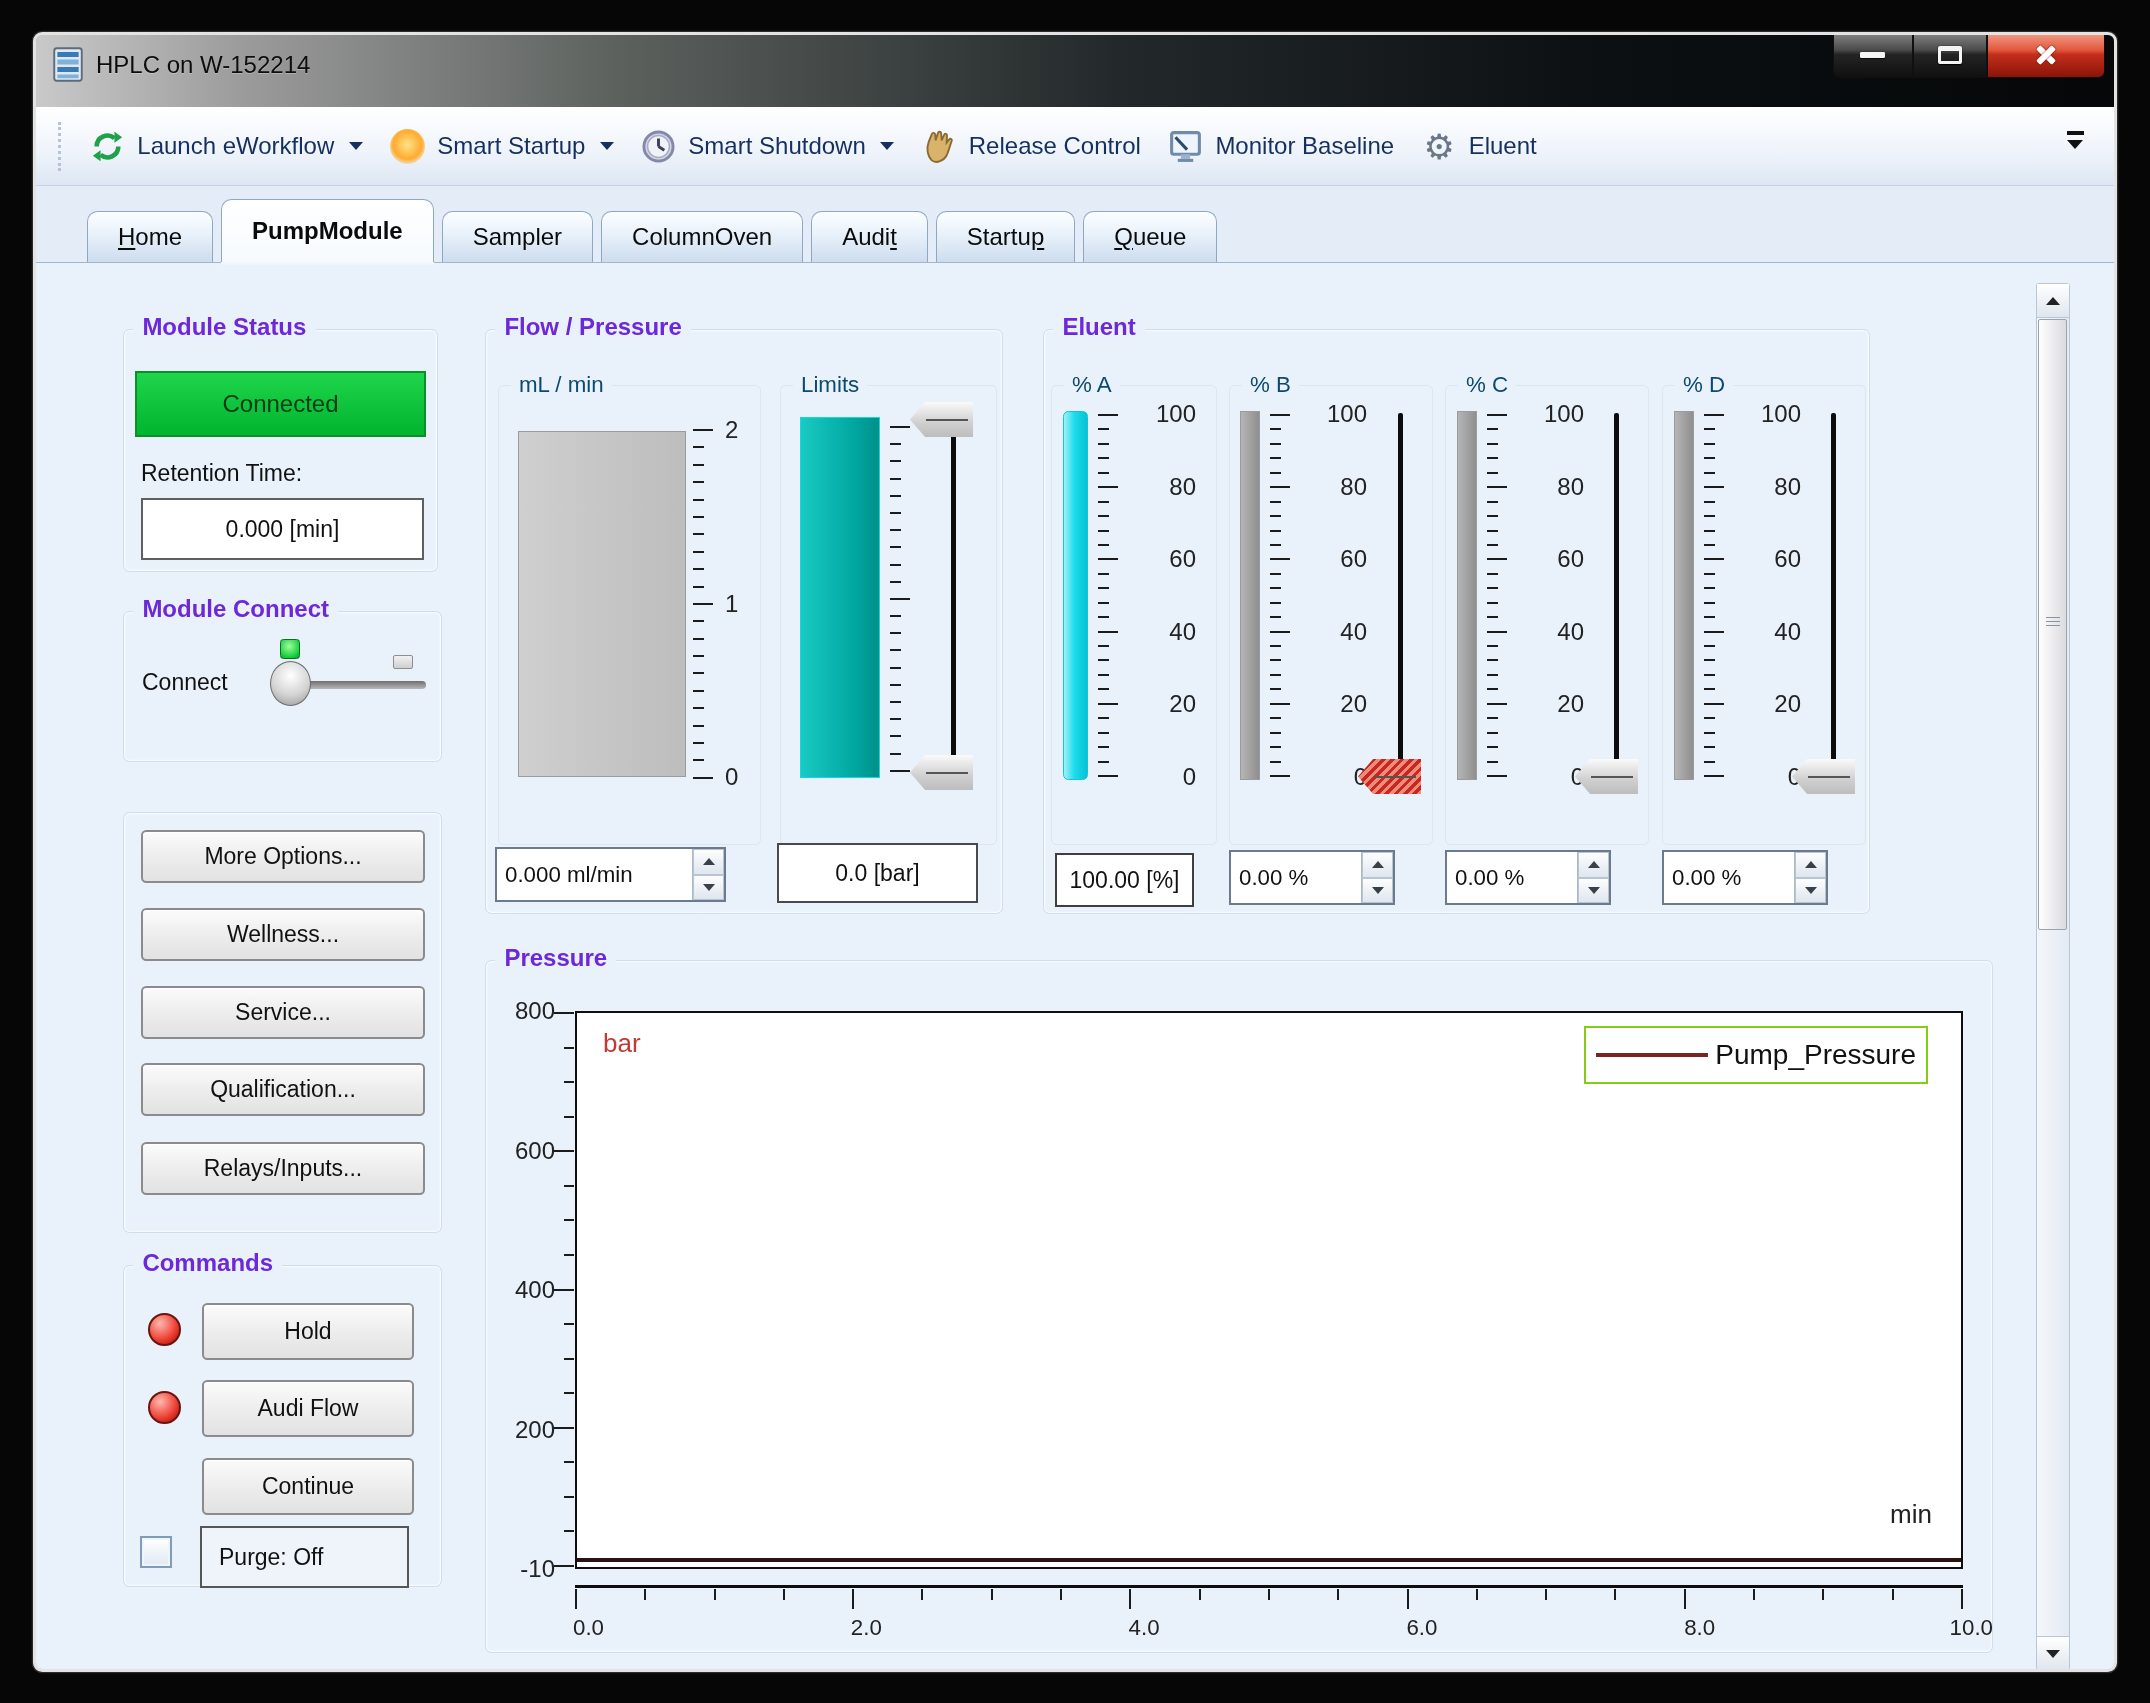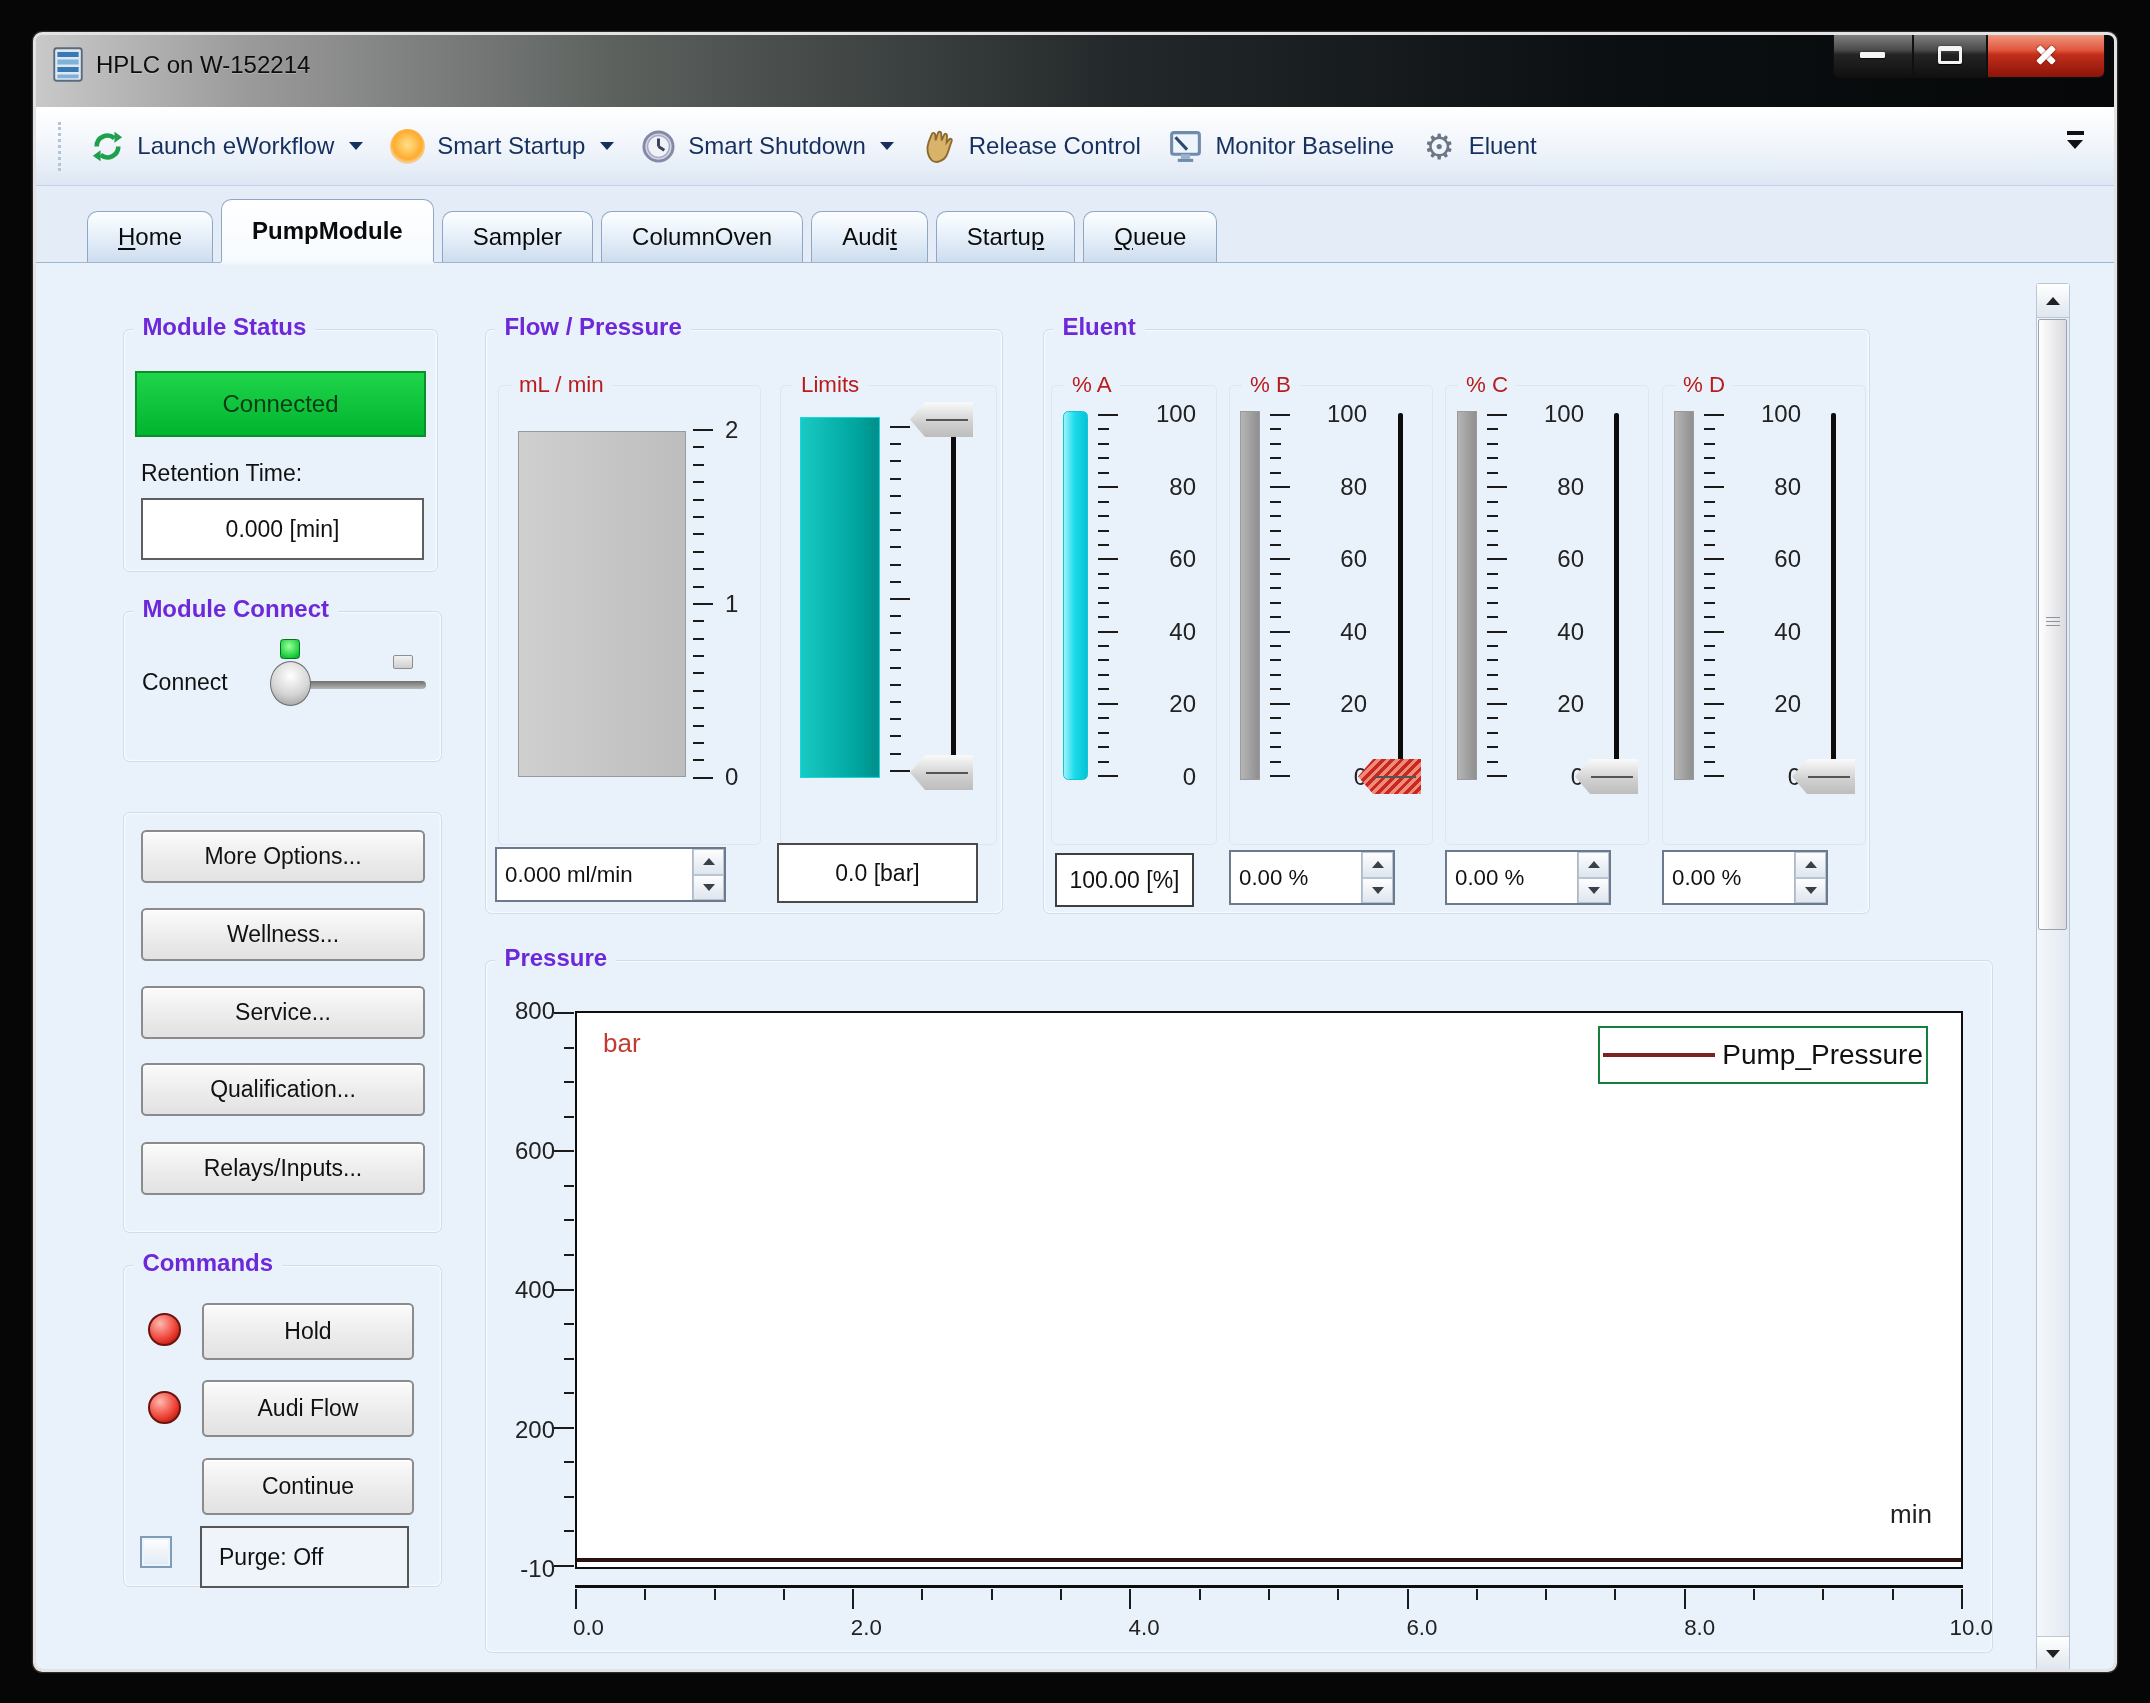--- a/index.html
+++ b/index.html
@@ -43,21 +43,21 @@
   .tab{height:51px;padding:0 30px;margin-right:8px;display:flex;align-items:center;font-size:24px;color:#0b0b0b;
        background:linear-gradient(#fcfeff,#e8f1fa 45%,#cddcee);border:1.3px solid #8fa7c5;border-bottom:none;border-radius:10.5px 10.5px 0 0;position:relative;z-index:1;}
   .tab u{text-underline-offset:3.3px;}
   .tab.active{height:63px;font-weight:700;background:linear-gradient(#ffffff,#f6fafe);z-index:3;box-shadow:0 2.6px 0 0 #f2f7fc;}
 
   
   .content{position:relative;height:1420px;background:#e9f1fa;border-top:1.3px solid #9db6d2;}
   .group{position:absolute;border:1.3px solid #cfdcea;border-radius:6.6px;box-shadow:inset 0 0 0 1.3px #f7fafd;}
   .group-h{position:absolute;top:-17px;left:9.2px;padding:0 9.2px;background:#e9f1fa;font-size:24px;font-weight:700;color:#6d28d9;white-space:nowrap;}
   .subgroup{position:absolute;border:1.3px solid #dce6f1;border-radius:5.3px;}
-  .sub-h{position:absolute;top:-14.5px;left:12px;padding:0 8px;background:#e9f1fa;font-size:22.3px;color:#b91c1c;white-space:nowrap;}
+  .sub-h{position:absolute;top:-14.5px;left:12px;padding:0 8px;background:#e9f1fa;font-size:22.3px;color:#0c4a6e;white-space:nowrap;}
 
   .field{background:#fff;border:2px solid #5f5f5f;display:flex;align-items:center;justify-content:center;font-size:23px;color:#111;}
   .btn{background:linear-gradient(#fbfbfb,#ececec 55%,#e2e2e2);border:2px solid #8b8b8b;border-radius:5.3px;display:flex;align-items:center;justify-content:center;font-size:23px;color:#111;box-shadow:inset 0 1.3px 0 #fff;}
 
   
   .spinbox{position:absolute;display:flex;background:#fff;border:2px solid #6b7b8d;}
   .spinval{flex:1;display:flex;align-items:center;padding:0 8px;font-size:22.3px;color:#111;}
   .spincol{width:32px;display:flex;flex-direction:column;border-left:1.3px solid #aeb9c6;}
   .spinbtn{flex:1;display:flex;align-items:center;justify-content:center;background:linear-gradient(#fdfdfd,#dfe6ef);border:0.7px solid #b9c4d2;}
   .spinbtn::before{content:"";width:0;height:0;border-left:6px solid transparent;border-right:6px solid transparent;}
@@ -88,21 +88,21 @@
   
   .mc-track{position:absolute;height:8px;border-radius:4px;background:linear-gradient(#6f6f6f,#b7b7b7);}
   .mc-knob{position:absolute;width:41px;height:45px;border-radius:50%;background:radial-gradient(circle at 50% 32%,#ffffff,#d4d4d4 55%,#949494);border:1.3px solid #6a6a6a;}
   .mc-led{position:absolute;width:20px;height:20px;border-radius:3.3px;background:radial-gradient(circle at 45% 35%,#9dff9d,#19cf3c 70%,#0c9a2a);border:1.3px solid #0b6e20;}
   .mc-endbox{position:absolute;width:20px;height:14px;background:linear-gradient(#f2f2f2,#cfcfcf);border:1.3px solid #8e8e8e;border-radius:2px;}
 
   .checkbox{position:absolute;width:32px;height:32px;border:2px solid #7f9db9;background:linear-gradient(#ffffff,#dfe9f3);box-shadow:inset 0 0 0 2px #eef4fa;}
 
   
   .plot{position:absolute;background:#fff;border:2px solid #0e0e0e;}
-  .legend{position:absolute;border:2px solid #15803d;background:#fff;display:flex;align-items:center;padding:0 3px;gap:7px;}
+  .legend{position:absolute;border:2px solid #84cc16;background:#fff;display:flex;align-items:center;padding:0 10px;gap:7px;}
   .legend .line{width:112px;height:3.3px;background:#7b2222;}
   .legend .txt{font-size:28px;color:#111;}
   .unit-bar{position:absolute;font-size:26px;color:#c23b33;}
   .unit-min{position:absolute;font-size:26px;color:#222;}
   .trace{position:absolute;height:3.3px;background:#2a1212;}
   .xaxis{position:absolute;height:2.6px;background:#0e0e0e;}
 
   
   .vscroll{position:absolute;width:34px;background:linear-gradient(90deg,#f4f7fb,#e3eaf2);border:1.3px solid #b9c6d6;border-radius:2.6px;}
   .vs-btn{position:absolute;left:0;width:32px;height:34px;background:linear-gradient(#ffffff,#dfe6ee);border-bottom:1.3px solid #b9c6d6;display:flex;align-items:center;justify-content:center;}

